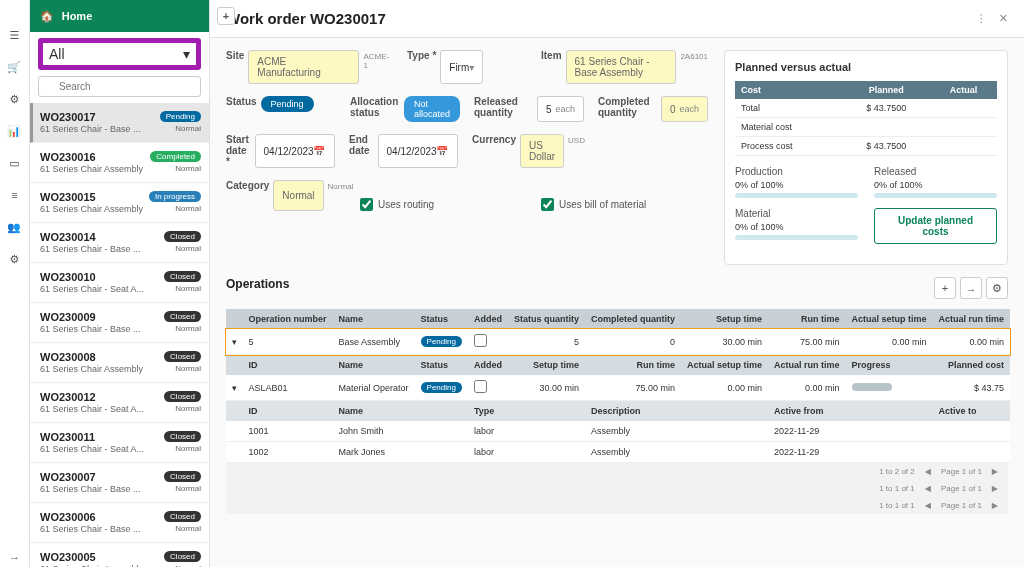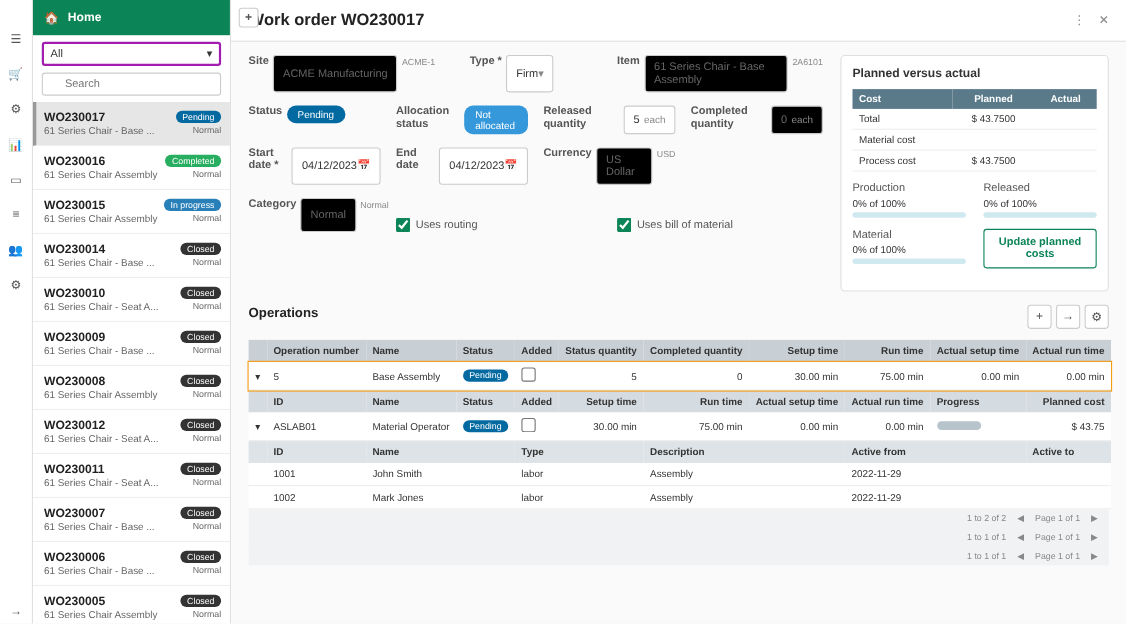--- a/index.html
+++ b/index.html
@@ -11,21 +11,21 @@
 .rail-icon { width: 14px; height: 14px; display: flex; align-items: center; justify-content: center; color: #555; cursor: pointer; }
 .rail-icon.active { color: #333; }
 .rail-spacer { flex: 1; }
 .rail-bottom { padding-bottom: 8px; }
 
 
 .sidebar { width: 180px; background: #fff; border-right: 1px solid #e0e0e0; display: flex; flex-direction: column; }
 .home-bar { height: 32px; background: #0b8457; color: #fff; display: flex; align-items: center; padding: 0 10px; gap: 8px; font-weight: 600; }
 .home-bar .plus { margin-left: auto; width: 18px; height: 18px; border: 1px solid #ccc; background: #fff; color: #555; display: flex; align-items: center; justify-content: center; border-radius: 3px; cursor: pointer; margin-right: -26px; position: relative; right: -10px; }
 .filter-row { padding: 6px 8px; display: flex; }
-.filter-select { flex: 1; border: 2px solid #a21caf; border-radius: 3px; padding: 3px 6px; font-size: 10px; display: flex; justify-content: space-between; align-items: center; background: #fff; }
+.filter-select { flex: 1; border: 5px solid #a21caf; border-radius: 3px; padding: 3px 6px; font-size: 14px; display: flex; justify-content: space-between; align-items: center; background: #fff; }
 .search-row { padding: 0 8px 6px; }
 .search-input { width: 100%; border: 1px solid #ccc; border-radius: 3px; padding: 4px 6px 4px 20px; font-size: 10px; position: relative; }
 .search-wrap { position: relative; }
 .search-wrap::before { content: "🔍"; position: absolute; left: 6px; top: 50%; transform: translateY(-50%); font-size: 9px; color: #888; }
 .wo-list { flex: 1; overflow: auto; }
 .wo-item { padding: 8px 10px; border-bottom: 1px solid #eee; cursor: pointer; position: relative; }
 .wo-item.selected { background: #e6e6e6; border-left: 3px solid #999; padding-left: 7px; }
 .wo-id { font-weight: 700; font-size: 11px; color: #222; }
 .wo-desc { font-size: 9px; color: #666; margin-top: 1px; }
 .wo-status { position: absolute; right: 8px; top: 8px; display: flex; flex-direction: column; align-items: flex-end; gap: 2px; }
@@ -40,27 +40,27 @@
 
 .main { flex: 1; background: #fafafa; display: flex; flex-direction: column; overflow: auto; }
 .main-header { display: flex; align-items: center; padding: 10px 16px; border-bottom: 1px solid #e0e0e0; background: #fff; }
 .main-title { font-size: 15px; font-weight: 700; color: #222; }
 .main-header-actions { margin-left: auto; display: flex; gap: 12px; align-items: center; color: #888; }
 
 .section { padding: 12px 16px; }
 .section-title { font-weight: 700; font-size: 12px; margin-bottom: 10px; color: #222; }
 .general-grid { display: flex; gap: 16px; }
 .general-left { flex: 1; }
-.general-right { width: 244px; }
+.general-right { width: 284px; }
 
 .form-row { display: flex; gap: 14px; margin-bottom: 12px; }
 .form-group { flex: 1; display: flex; gap: 4px; }
 .form-label { font-size: 10px; color: #555; font-weight: 600; }
 .form-input { border: 1px solid #ccc; border-radius: 3px; padding: 5px 8px; font-size: 10px; background: #fff; min-height: 24px; display: flex; align-items: center; justify-content: space-between; }
-.form-input.readonly { background: #000000; color: #666; }
+.form-input.readonly { background: #fef9c3; color: #666; }
 .form-sub { font-size: 8px; color: #888; margin-top: 2px; }
 .form-input .cal { color: #555; }
 .form-input .chev { color: #888; }
 .input-suffix { color: #888; font-size: 9px; }
 .checkbox-row { display: flex; align-items: center; gap: 5px; font-size: 10px; color: #555; margin-top: 18px; }
 .checkbox-row input { accent-color: #0b8457; }
 
 
 .pva-card { border: 1px solid #e0e0e0; border-radius: 4px; background: #fff; padding: 10px; }
 .pva-title { font-weight: 700; font-size: 11px; margin-bottom: 8px; }

